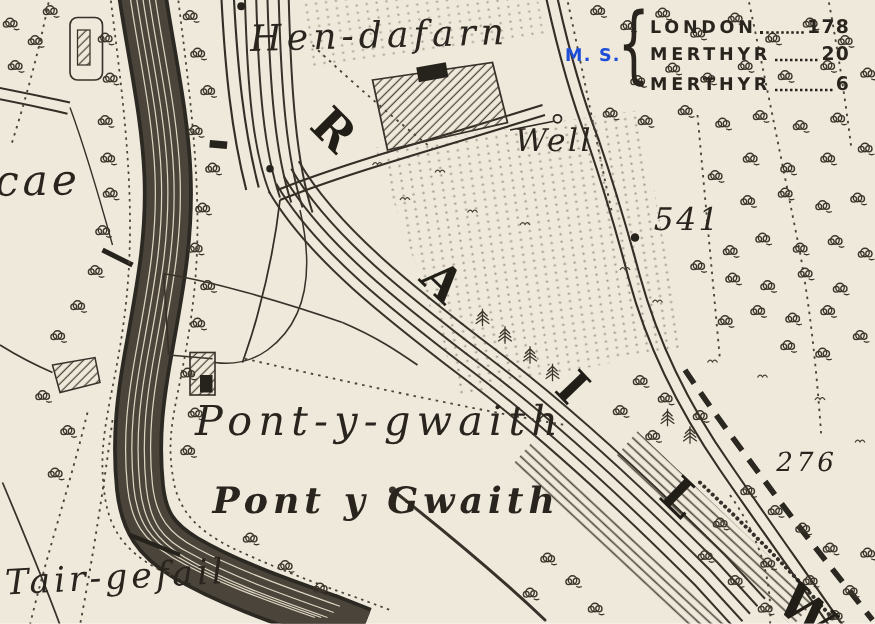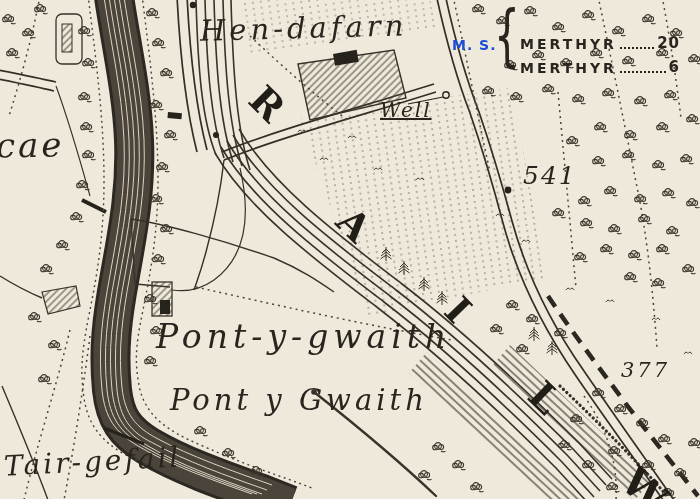--- a/index.html
+++ b/index.html
@@ -272,41 +272,46 @@
         <use href="#tuft" x="570" y="290"></use>
     <use href="#tuft" x="420" y="180"></use>
         <use href="#tuft" x="302" y="132"></use>
   </g>
 </svg>
 
 <span class="lbl" style="left:200px;top:14px;font-size:29px;letter-spacing:4px;transform:rotate(-1.5deg);">Hen-dafarn</span>
 
 <span class="lbl" style="left:-4px;top:128px;font-size:34px;letter-spacing:3px;transform:rotate(-1deg);">cae</span>
 
-<span class="lbl" style="left:380px;top:100px;font-size:20px;letter-spacing:2px;text-decoration:underline;">Well</span>
+<span class="lbl" style="left:412px;top:100px;font-size:25px;letter-spacing:2px;">Well</span>
 
 <span class="lbl" style="left:523px;top:163px;font-size:25px;letter-spacing:2px;">541</span>
 
-<span class="lbl" style="left:621px;top:360px;font-size:21px;letter-spacing:3px;">377</span>
+<span class="lbl" style="left:621px;top:360px;font-size:21px;letter-spacing:3px;">276</span>
 
 <span class="lbl" style="left:156px;top:320px;font-size:33px;letter-spacing:5px;">Pont-y-gwaith</span>
 
-<span class="lbl" style="left:170px;top:386px;font-size:29px;letter-spacing:4px;">Pont y Gwaith</span>
+<span class="lbl" style="left:170px;top:386px;font-size:29px;letter-spacing:4px;font-weight:bold;">Pont y Gwaith</span>
 
 <span class="lbl" style="left:4px;top:448px;font-size:28px;letter-spacing:3px;transform:rotate(-3deg);">Tair-gefail</span>
 
 <span class="big-letter" style="left:251px;top:85px;font-size:38px;transform:rotate(45deg);">R</span>
 <span class="big-letter" style="left:339px;top:206px;font-size:38px;transform:rotate(44deg);">A</span>
 <span class="big-letter" style="left:449px;top:291px;font-size:38px;transform:rotate(46deg);">I</span>
 <span class="big-letter" style="left:531px;top:379px;font-size:38px;transform:rotate(44deg);">L</span>
 <span class="big-letter" style="left:622px;top:470px;font-size:40px;transform:rotate(42deg);">W</span>
 
 <span class="ms">M. S.</span>
 <span class="brace">{</span>
 
+<div class="dist-row" style="top:12px;">
+  <span class="name">LONDON</span>
+  <span class="leader"></span>
+  <span class="miles">178</span>
+</div>
 <div class="dist-row" style="top:34px;">
   <span class="name">MERTHYR</span>
   <span class="leader"></span>
   <span class="miles">20</span>
 </div>
 <div class="dist-row" style="top:58px;">
   <span class="name">MERTHYR</span>
   <span class="leader"></span>
   <span class="miles">6</span>
 </div>

